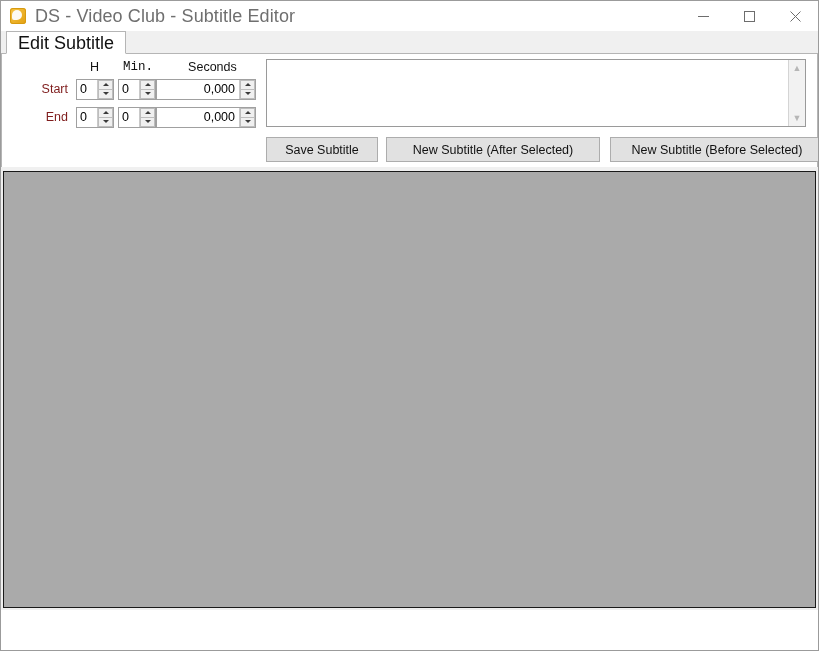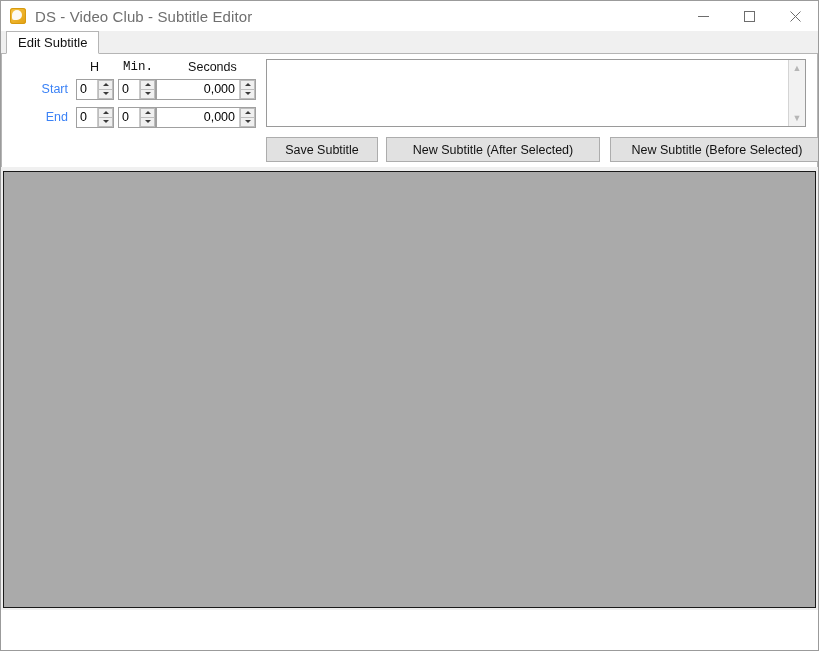--- a/index.html
+++ b/index.html
@@ -49,21 +49,21 @@
     content: "";
     position: absolute;
     left: 2px;
     top: 2px;
     width: 10px;
     height: 10px;
     border-radius: 50% 50% 50% 2px;
     background: #fdfaf3;
   }
   .title-text {
-    font-size: 15px;
+    font-size: 18px;
     color: #6f6f6f;
     white-space: nowrap;
     letter-spacing: 0.1px;
   }
   .win-controls {
     position: absolute;
     right: 0;
     top: 0;
     height: 30px;
     display: flex;
@@ -113,21 +113,21 @@
     left: 0; right: 0; bottom: 0;
     height: 1px;
     background: #b5b5b5;
   }
   .tab {
     position: relative;
     z-index: 2;
     height: 23px;
     line-height: 22px;
     padding: 0 11px;
-    font-size: 13px;
+    font-size: 18px;
     color: #111111;
     background: #ffffff;
     border: 1px solid #b5b5b5;
     border-bottom: 1px solid #ffffff;
     box-sizing: border-box;
     white-space: nowrap;
   }
 
   
   .editor-panel {
@@ -150,21 +150,21 @@
     display: flex;
     align-items: center;
     height: 28px;
   }
   .time-row.header { height: 17px; }
   .lbl-cell {
     width: 54px;
     text-align: right;
     padding-right: 8px;
     font-size: 12.5px;
-    color: #3b82f6;
+    color: #7f1d1d;
     box-sizing: border-box;
   }
   .hdr-cell {
     font-size: 12.5px;
     color: #111111;
     text-align: center;
     box-sizing: border-box;
   }
   .hdr-h { width: 38px; }
   .hdr-m { width: 42px; margin-left: 4px; font-family: Liberation Mono, monospace; }

